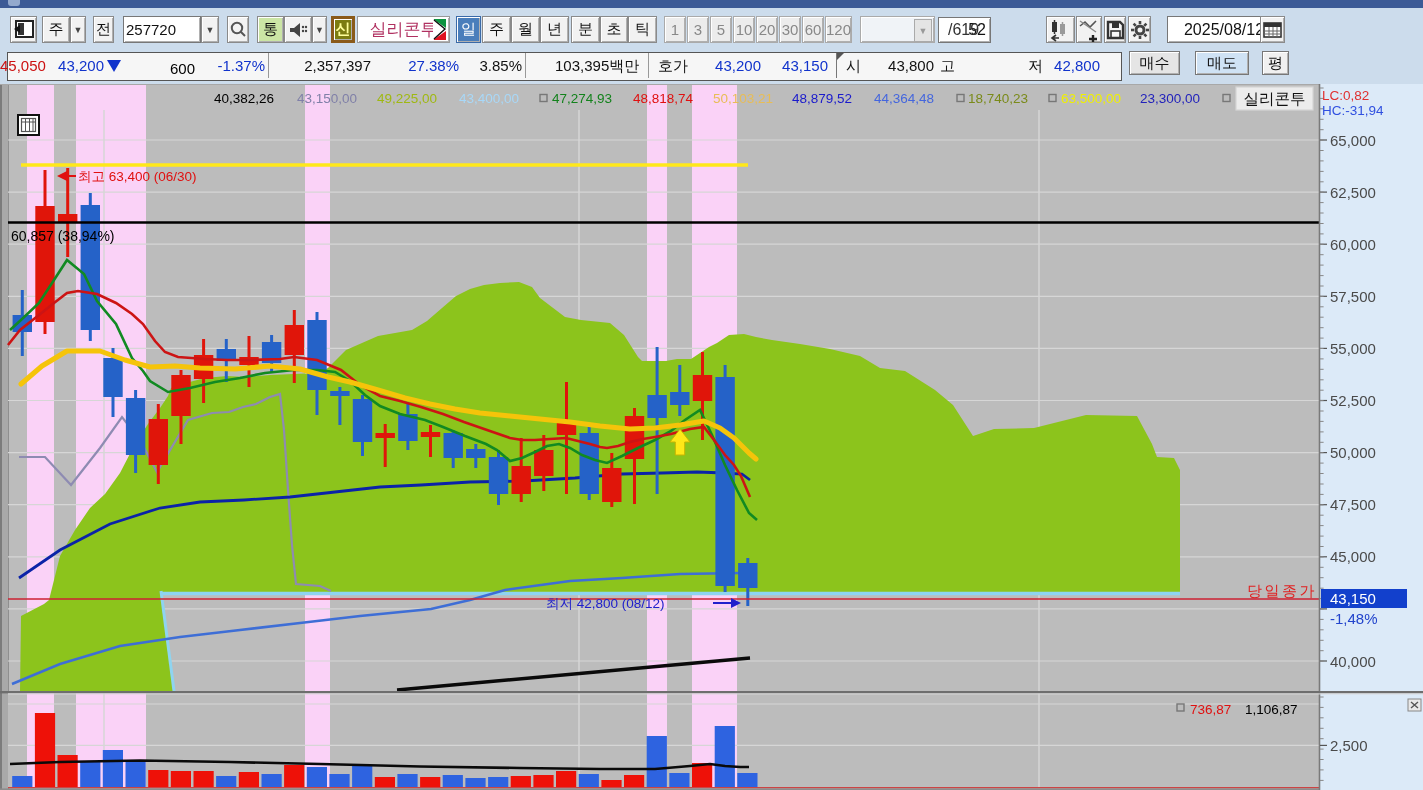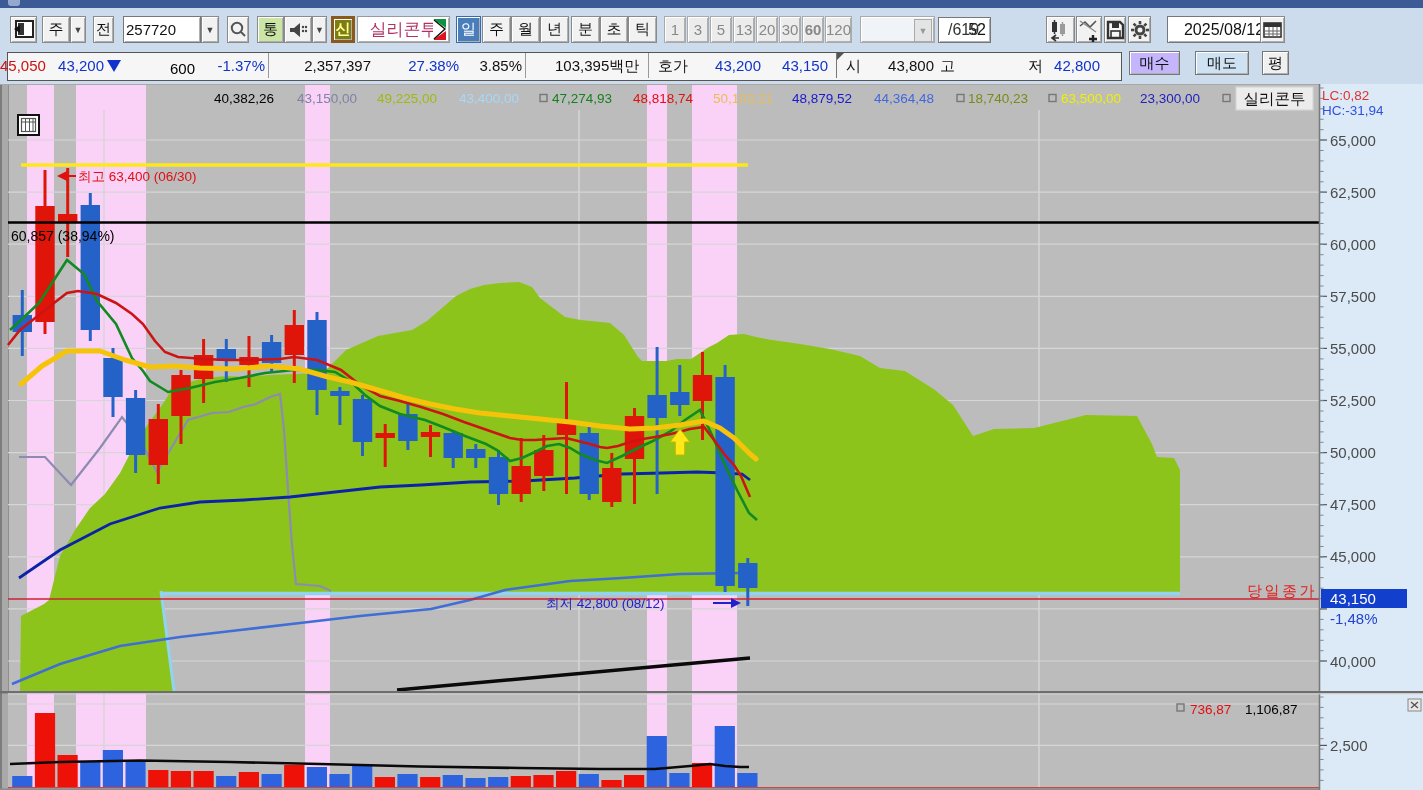--- a/index.html
+++ b/index.html
@@ -354,29 +354,29 @@
 <div class="tb" style="left:664px;top:16px;width:22px;height:27px;background:#ececec;border:1px solid #aaa;">
     <span style="color:#888">1</span>
   </div>
 <div class="tb" style="left:687px;top:16px;width:22px;height:27px;background:#ececec;border:1px solid #aaa;">
     <span style="color:#888">3</span>
   </div>
 <div class="tb" style="left:710px;top:16px;width:22px;height:27px;background:#ececec;border:1px solid #aaa;">
     <span style="color:#888">5</span>
   </div>
 <div class="tb" style="left:733px;top:16px;width:22px;height:27px;background:#ececec;border:1px solid #aaa;">
-    <span style="color:#888">13</span>
+    <span style="color:#888">10</span>
   </div>
 <div class="tb" style="left:756px;top:16px;width:22px;height:27px;background:#ececec;border:1px solid #aaa;">
     <span style="color:#888">20</span>
   </div>
 <div class="tb" style="left:779px;top:16px;width:22px;height:27px;background:#ececec;border:1px solid #aaa;">
     <span style="color:#888">30</span>
   </div>
-<div class="tb" style="left:802px;top:16px;width:22px;height:27px;background:#ececec;border:1px solid #aaa;font-weight:bold;">
+<div class="tb" style="left:802px;top:16px;width:22px;height:27px;background:#ececec;border:1px solid #aaa;">
     <span style="color:#888">60</span>
   </div>
 <div class="tb" style="left:825px;top:16px;width:27px;height:27px;background:#ececec;border:1px solid #aaa;">
     <span style="color:#888">120</span>
   </div>
 <div class="tb" style="left:860px;top:16px;width:75px;height:27px;background:#f0f3f7;border:1px solid #aaa;">
     <span style="position:absolute;right:2px;top:2px;width:16px;height:21px;background:#e4e4e4;border:1px solid #aaa;font-size:9px;color:#999;display:flex;align-items:center;justify-content:center">▼</span>
   </div>
 <div class="tb" style="left:938px;top:17px;width:53px;height:26px;background:#ffffff;border:1px solid #777;">
     <span style="width:100%;text-align:right;padding-right:4px;font-size:16px">52</span>
@@ -452,14 +452,14 @@
 <div style="position:absolute;top:57px;width:761px;text-align:right;left:0;font:normal 15px 'Liberation Sans',sans-serif;color:#1133cc;white-space:pre">43,200</div>
 <div style="position:absolute;top:57px;width:828px;text-align:right;left:0;font:normal 15px 'Liberation Sans',sans-serif;color:#1133cc;white-space:pre">43,150</div>
 <div style="position:absolute;left:836px;top:53px;width:1px;height:25px;background:#777"></div>
 <div style="position:absolute;left:837px;top:53px;width:0;height:0;border-left:7px solid #555;border-bottom:7px solid transparent"></div>
 <div style="position:absolute;top:57px;left:846px;font:normal 15px 'Liberation Sans',sans-serif;color:#111;white-space:pre">시</div>
 <div style="position:absolute;top:57px;width:934px;text-align:right;left:0;font:normal 15px 'Liberation Sans',sans-serif;color:#111;white-space:pre">43,800</div>
 <div style="position:absolute;top:57px;left:940px;font:normal 15px 'Liberation Sans',sans-serif;color:#111;white-space:pre">고</div>
 <div style="position:absolute;top:57px;width:1024px;text-align:left;left:0;font:normal 15px 'Liberation Sans',sans-serif;color:#cc1111;white-space:pre">45,050</div>
 <div style="position:absolute;top:57px;left:1028px;font:normal 15px 'Liberation Sans',sans-serif;color:#111;white-space:pre">저</div>
 <div style="position:absolute;top:57px;width:1100px;text-align:right;left:0;font:normal 15px 'Liberation Sans',sans-serif;color:#1133cc;white-space:pre">42,800</div>
-<div class="tb" style="left:1129px;top:51px;width:51px;height:24px;background:#c4b5fd;border:1px solid #777;">매수</div>
+<div class="tb" style="left:1129px;top:51px;width:51px;height:24px;background:#e5e5e5;border:1px solid #777;">매수</div>
 <div class="tb" style="left:1195px;top:51px;width:54px;height:24px;background:#cfe2f4;border:1px solid #777;">매도</div>
 <div class="tb" style="left:1262px;top:51px;width:27px;height:24px;background:#f0f0f0;border:1px solid #777;">평</div>
 </body></html>

